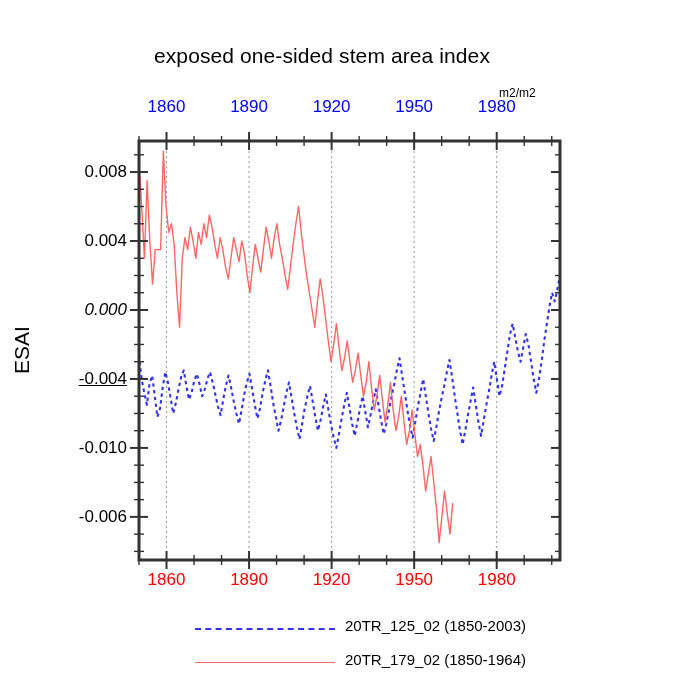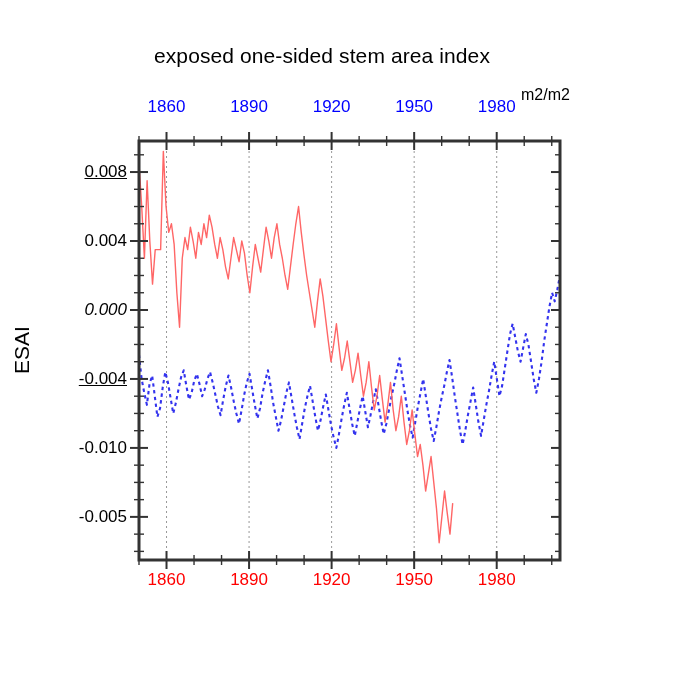--- a/index.html
+++ b/index.html
@@ -7,21 +7,21 @@
     width:700px;height:700px;background:#ffffff;
     font-family:"Liberation Sans", sans-serif;
     overflow:hidden;position:relative;
   }
   #root{position:absolute;inset:0;}
   .chart-title{
     position:absolute;left:0;top:44px;width:644px;text-align:center;
     font-size:21px;color:#000;letter-spacing:.1px;
   }
   .unit-label{
-    position:absolute;left:521px;top:86px;font-size:16px;color:#000;text-align:center;
+    position:absolute;left:499px;top:86px;font-size:12px;color:#000;text-align:center;
   }
   .top-tick-label{
     position:absolute;font-size:17px;color:#0000ff;
     transform:translateX(-50%);top:97px;white-space:nowrap;
   }
   .bot-tick-label{
     position:absolute;font-size:17px;color:#ff0000;
     transform:translateX(-50%);top:570px;white-space:nowrap;
   }
   .y-tick-label{
@@ -68,26 +68,26 @@
       <div class="top-tick-label" style="left: 166.516px;">1860</div>
       <div class="bot-tick-label" style="left: 166.516px;">1860</div>
       <div class="top-tick-label" style="left: 249.065px;">1890</div>
       <div class="bot-tick-label" style="left: 249.065px;">1890</div>
       <div class="top-tick-label" style="left: 331.614px;">1920</div>
       <div class="bot-tick-label" style="left: 331.614px;">1920</div>
       <div class="top-tick-label" style="left: 414.163px;">1950</div>
       <div class="bot-tick-label" style="left: 414.163px;">1950</div>
       <div class="top-tick-label" style="left: 496.712px;">1980</div>
       <div class="bot-tick-label" style="left: 496.712px;">1980</div>
-      <div class="y-tick-label" style="top: 172.037px; text-decoration: underline;">0.008</div>
+      <div class="y-tick-label" style="top: 172.037px;">0.008</div>
       <div class="y-tick-label" style="top: 241.008px;">0.004</div>
       <div class="y-tick-label" style="top: 309.979px; font-style: italic;">0.000</div>
       <div class="y-tick-label" style="top: 378.951px; text-decoration: underline;">-0.004</div>
       <div class="y-tick-label" style="top: 447.922px;">-0.010</div>
-      <div class="y-tick-label" style="top: 516.893px;">-0.005</div>
+      <div class="y-tick-label" style="top: 516.893px;">-0.006</div>
     </div>
 
   <svg id="plot" width="700" height="700">
       <line x1="166.51633986928104" x2="166.51633986928104" y1="141" y2="560" stroke="#999999" stroke-width="1" stroke-dasharray="2,3"></line>
       <line x1="249.0653594771242" x2="249.0653594771242" y1="141" y2="560" stroke="#999999" stroke-width="1" stroke-dasharray="2,3"></line>
       <line x1="331.6143790849673" x2="331.6143790849673" y1="141" y2="560" stroke="#999999" stroke-width="1" stroke-dasharray="2,3"></line>
       <line x1="414.16339869281046" x2="414.16339869281046" y1="141" y2="560" stroke="#999999" stroke-width="1" stroke-dasharray="2,3"></line>
       <line x1="496.7124183006536" x2="496.7124183006536" y1="141" y2="560" stroke="#999999" stroke-width="1" stroke-dasharray="2,3"></line>
       <path d="M139.00 354.81L141.63 378.95L144.26 392.74L146.89 404.81L149.53 384.12L152.16 375.50L154.79 396.19L157.42 416.88L160.05 408.26L162.68 387.57L165.31 372.05L167.94 382.40L170.57 397.92L173.21 413.44L175.84 403.09L178.47 389.30L181.10 377.23L183.73 370.33L186.36 385.85L188.99 399.64L191.63 392.74L194.26 380.67L196.89 373.78L199.52 384.12L202.15 396.19L204.78 389.30L207.41 378.95L210.04 372.05L212.68 382.40L215.31 394.47L217.94 406.54L220.57 415.16L223.20 399.64L225.83 385.85L228.46 375.50L231.09 387.57L233.72 401.37L236.36 413.44L238.99 423.78L241.62 409.99L244.25 394.47L246.88 382.40L249.51 373.78L252.14 389.30L254.78 404.81L257.41 418.61L260.04 408.26L262.67 392.74L265.30 380.67L267.93 370.33L270.56 385.85L273.19 403.09L275.82 416.88L278.46 430.68L281.09 420.33L283.72 406.54L286.35 392.74L288.98 382.40L291.61 397.92L294.24 413.44L296.88 427.23L299.51 439.30L302.14 423.78L304.77 408.26L307.40 396.19L310.03 385.85L312.66 401.37L315.29 416.88L317.93 430.68L320.56 420.33L323.19 406.54L325.82 394.47L328.45 409.99L331.08 425.51L333.71 437.58L336.34 447.92L338.97 434.13L341.61 418.61L344.24 404.81L346.87 392.74L349.50 408.26L352.13 423.78L354.76 435.85L357.39 422.06L360.03 408.26L362.66 396.19L365.29 411.71L367.92 427.23L370.55 415.16L373.18 401.37L375.81 389.30L378.44 404.81L381.07 420.33L383.71 434.13L386.34 423.78L388.97 409.99L391.60 396.19L394.23 384.12L396.86 370.33L399.49 358.26L402.13 375.50L404.76 392.74L407.39 409.99L410.02 425.51L412.65 437.58L415.28 422.06L417.91 406.54L420.54 392.74L423.18 378.95L425.81 396.19L428.44 413.44L431.07 428.95L433.70 441.02L436.33 427.23L438.96 411.71L441.59 397.92L444.22 385.85L446.86 372.05L449.49 359.98L452.12 377.23L454.75 396.19L457.38 413.44L460.01 430.68L462.64 444.47L465.28 430.68L467.91 415.16L470.54 401.37L473.17 387.57L475.80 404.81L478.43 422.06L481.06 435.85L483.69 420.33L486.32 404.81L488.96 391.02L491.59 375.50L494.22 361.71L496.85 378.95L499.48 396.19L502.11 385.85L504.74 368.60L507.38 351.36L510.01 334.12L512.64 323.77L515.27 337.57L517.90 351.36L520.53 361.71L523.16 347.91L525.79 334.12L528.43 344.47L531.06 361.71L533.69 378.95L536.32 392.74L538.95 378.95L541.58 361.71L544.21 341.02L546.84 323.77L549.47 306.53L552.11 292.74L554.74 301.36L557.37 289.29L560.00 275.49" fill="none" stroke="#3333ee" stroke-width="2.1" stroke-linejoin="round" stroke-linecap="butt" stroke-dasharray="3.4,3.4"></path>
       <path d="M139.00 163.42L141.70 206.52L144.41 258.25L147.11 180.66L149.82 241.01L152.52 284.12L155.23 249.63L157.93 249.63L160.63 249.63L163.34 151.35L166.04 206.52L168.75 232.39L171.45 223.77L174.15 244.46L176.86 292.74L179.56 327.22L182.27 258.25L184.97 237.56L187.68 249.63L190.38 227.21L193.08 241.01L195.79 258.25L198.49 232.39L201.20 244.46L203.90 223.77L206.60 237.56L209.31 215.14L212.01 227.21L214.72 244.46L217.42 258.25L220.13 237.56L222.83 249.63L225.53 266.87L228.24 278.94L230.94 258.25L233.65 237.56L236.35 249.63L239.06 261.70L241.76 241.01L244.46 253.08L247.17 275.49L249.87 292.74L252.58 266.87L255.28 244.46L257.98 258.25L260.69 272.05L263.39 249.63L266.10 227.21L268.80 241.01L271.51 258.25L274.21 237.56L276.91 223.77L279.62 244.46L282.32 258.25L285.03 275.49L287.73 289.29L290.43 266.87L293.14 244.46L295.84 223.77L298.55 206.52L301.25 232.39L303.96 254.80L306.66 275.49L309.36 292.74L312.07 309.98L314.77 327.22L317.48 301.36L320.18 278.94L322.89 296.19L325.59 318.60L328.29 341.02L331.00 361.71L333.70 344.47L336.41 323.77L339.11 347.91L341.81 370.33L344.52 358.26L347.22 341.02L349.93 361.71L352.63 382.40L355.34 370.33L358.04 353.09L360.74 375.50L363.45 396.19L366.15 382.40L368.86 361.71L371.56 387.57L374.26 409.99L376.97 396.19L379.67 375.50L382.38 399.64L385.08 422.06L387.79 404.81L390.49 382.40L393.19 409.99L395.90 430.68L398.60 416.88L401.31 396.19L404.01 422.06L406.72 444.47L409.42 430.68L412.12 409.99L414.83 434.13L417.53 456.54L420.24 444.47L422.94 465.16L425.64 491.03L428.35 473.79L431.05 456.54L433.76 482.41L436.46 508.27L439.17 542.76L441.87 516.89L444.57 491.03L447.28 513.44L449.98 534.14L452.69 503.10" fill="none" stroke="#ff6666" stroke-width="1.4" stroke-linejoin="round" stroke-linecap="butt"></path>
@@ -223,14 +223,24 @@
       <line x1="139" x2="134" y1="189.27983539094652" y2="189.27983539094652" stroke="#333333" stroke-width="1.4"></line>
       <line x1="560" x2="555" y1="189.27983539094652" y2="189.27983539094652" stroke="#333333" stroke-width="1.4"></line>
       <line x1="139" x2="148" y1="172.03703703703707" y2="172.03703703703707" stroke="#333333" stroke-width="2"></line>
       <line x1="139" x2="130" y1="172.03703703703707" y2="172.03703703703707" stroke="#333333" stroke-width="2"></line>
       <line x1="560" x2="551" y1="172.03703703703707" y2="172.03703703703707" stroke="#333333" stroke-width="2"></line>
       <line x1="139" x2="144" y1="154.79423868312762" y2="154.79423868312762" stroke="#333333" stroke-width="1.4"></line>
       <line x1="139" x2="134" y1="154.79423868312762" y2="154.79423868312762" stroke="#333333" stroke-width="1.4"></line>
       <line x1="560" x2="555" y1="154.79423868312762" y2="154.79423868312762" stroke="#333333" stroke-width="1.4"></line>
     </svg>
 
+  <div class="legend">
+    <div class="legend-row">
+      <div class="legend-line dashed"></div>
+      <div class="legend-text">20TR_125_02 (1850-2003)</div>
+    </div>
+    <div class="legend-row">
+      <div class="legend-line solid"></div>
+      <div class="legend-text">20TR_179_02 (1850-1964)</div>
+    </div>
+  </div>
 
 </div>
 
 </body></html>

